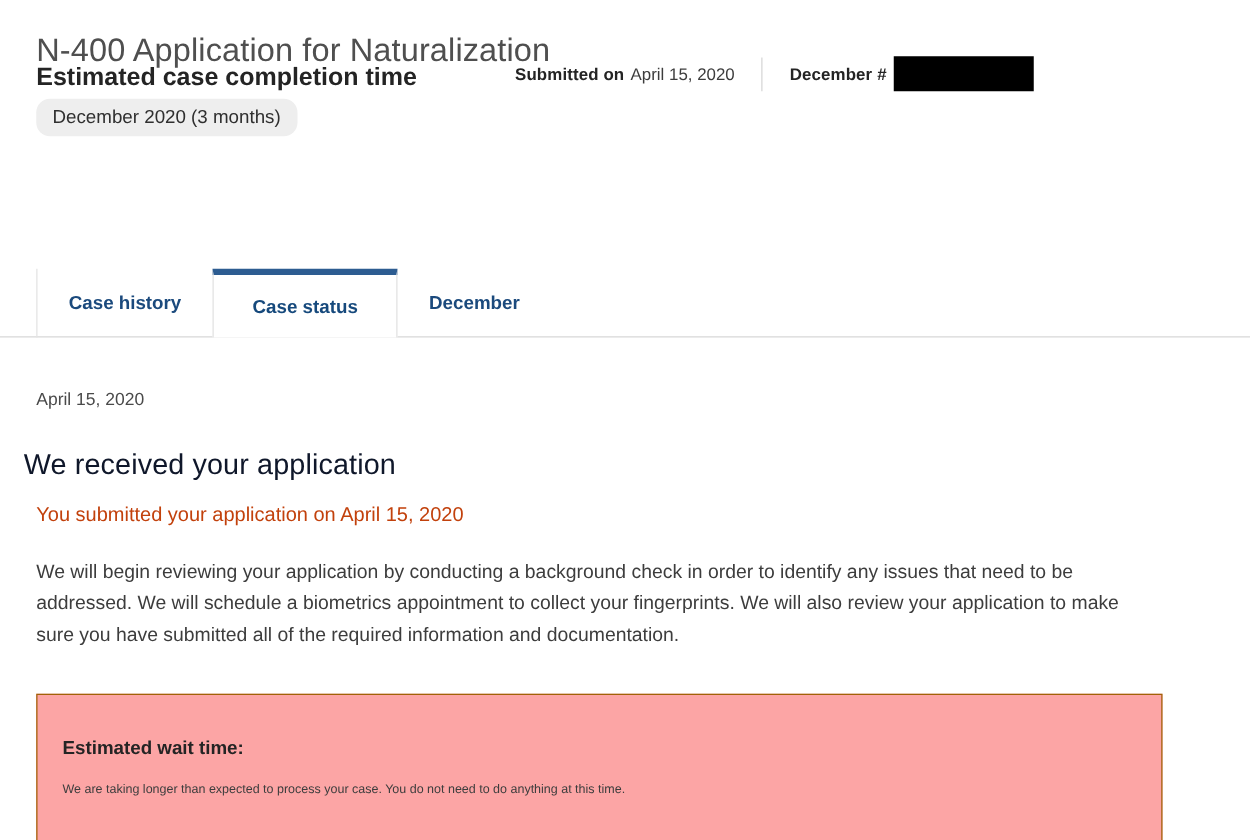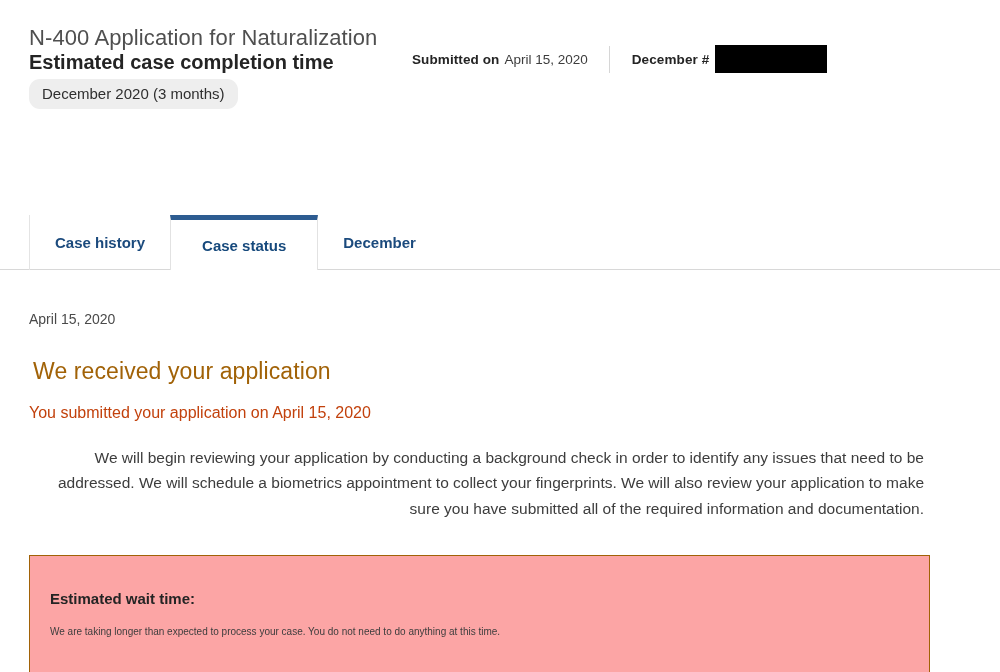--- a/index.html
+++ b/index.html
@@ -23,21 +23,21 @@
     position: absolute;
     left: 0;
     top: 0;
     width: 1000px;
     height: 210px;
   }
   .page-title {
     position: absolute;
     left: 29px;
     top: 6px;
-    font-size: 22px;
+    font-size: 26px;
     font-weight: 400;
     line-height: 34px;
     color: #4f4f4f;
     letter-spacing: 0.1px;
     white-space: nowrap;
   }
 
   .completion-label {
     position: absolute;
     left: 29px;
@@ -177,25 +177,25 @@
     position: absolute;
     left: 29px;
     top: 39px;
     font-size: 14px;
     color: #4a4a4a;
     line-height: 18px;
     white-space: nowrap;
   }
   .status-heading {
     position: absolute;
-    left: 33px;
+    left: 19px;
     top: 66px;
     font-size: 23px;
     font-weight: 400;
-    color: #a16207;
+    color: #0f172a;
     line-height: 30px;
     letter-spacing: 0.1px;
     white-space: nowrap;
   }
   .status-submitted {
     position: absolute;
     left: 29px;
     top: 115px;
     font-size: 16px;
     color: #c2410c;
@@ -203,21 +203,21 @@
     white-space: nowrap;
   }
   .status-paragraph {
     position: absolute;
     left: 29px;
     top: 158px;
     width: 895px;
     font-size: 15.5px;
     color: #3d3d3d;
     line-height: 25.5px;
-    text-align: right;
+    text-align: left;
   }
 
   
   .wait-panel {
     position: absolute;
     left: 29px;
     top: 284px;
     width: 901px;
     height: 142px;
     border: 1px solid #a16207;

